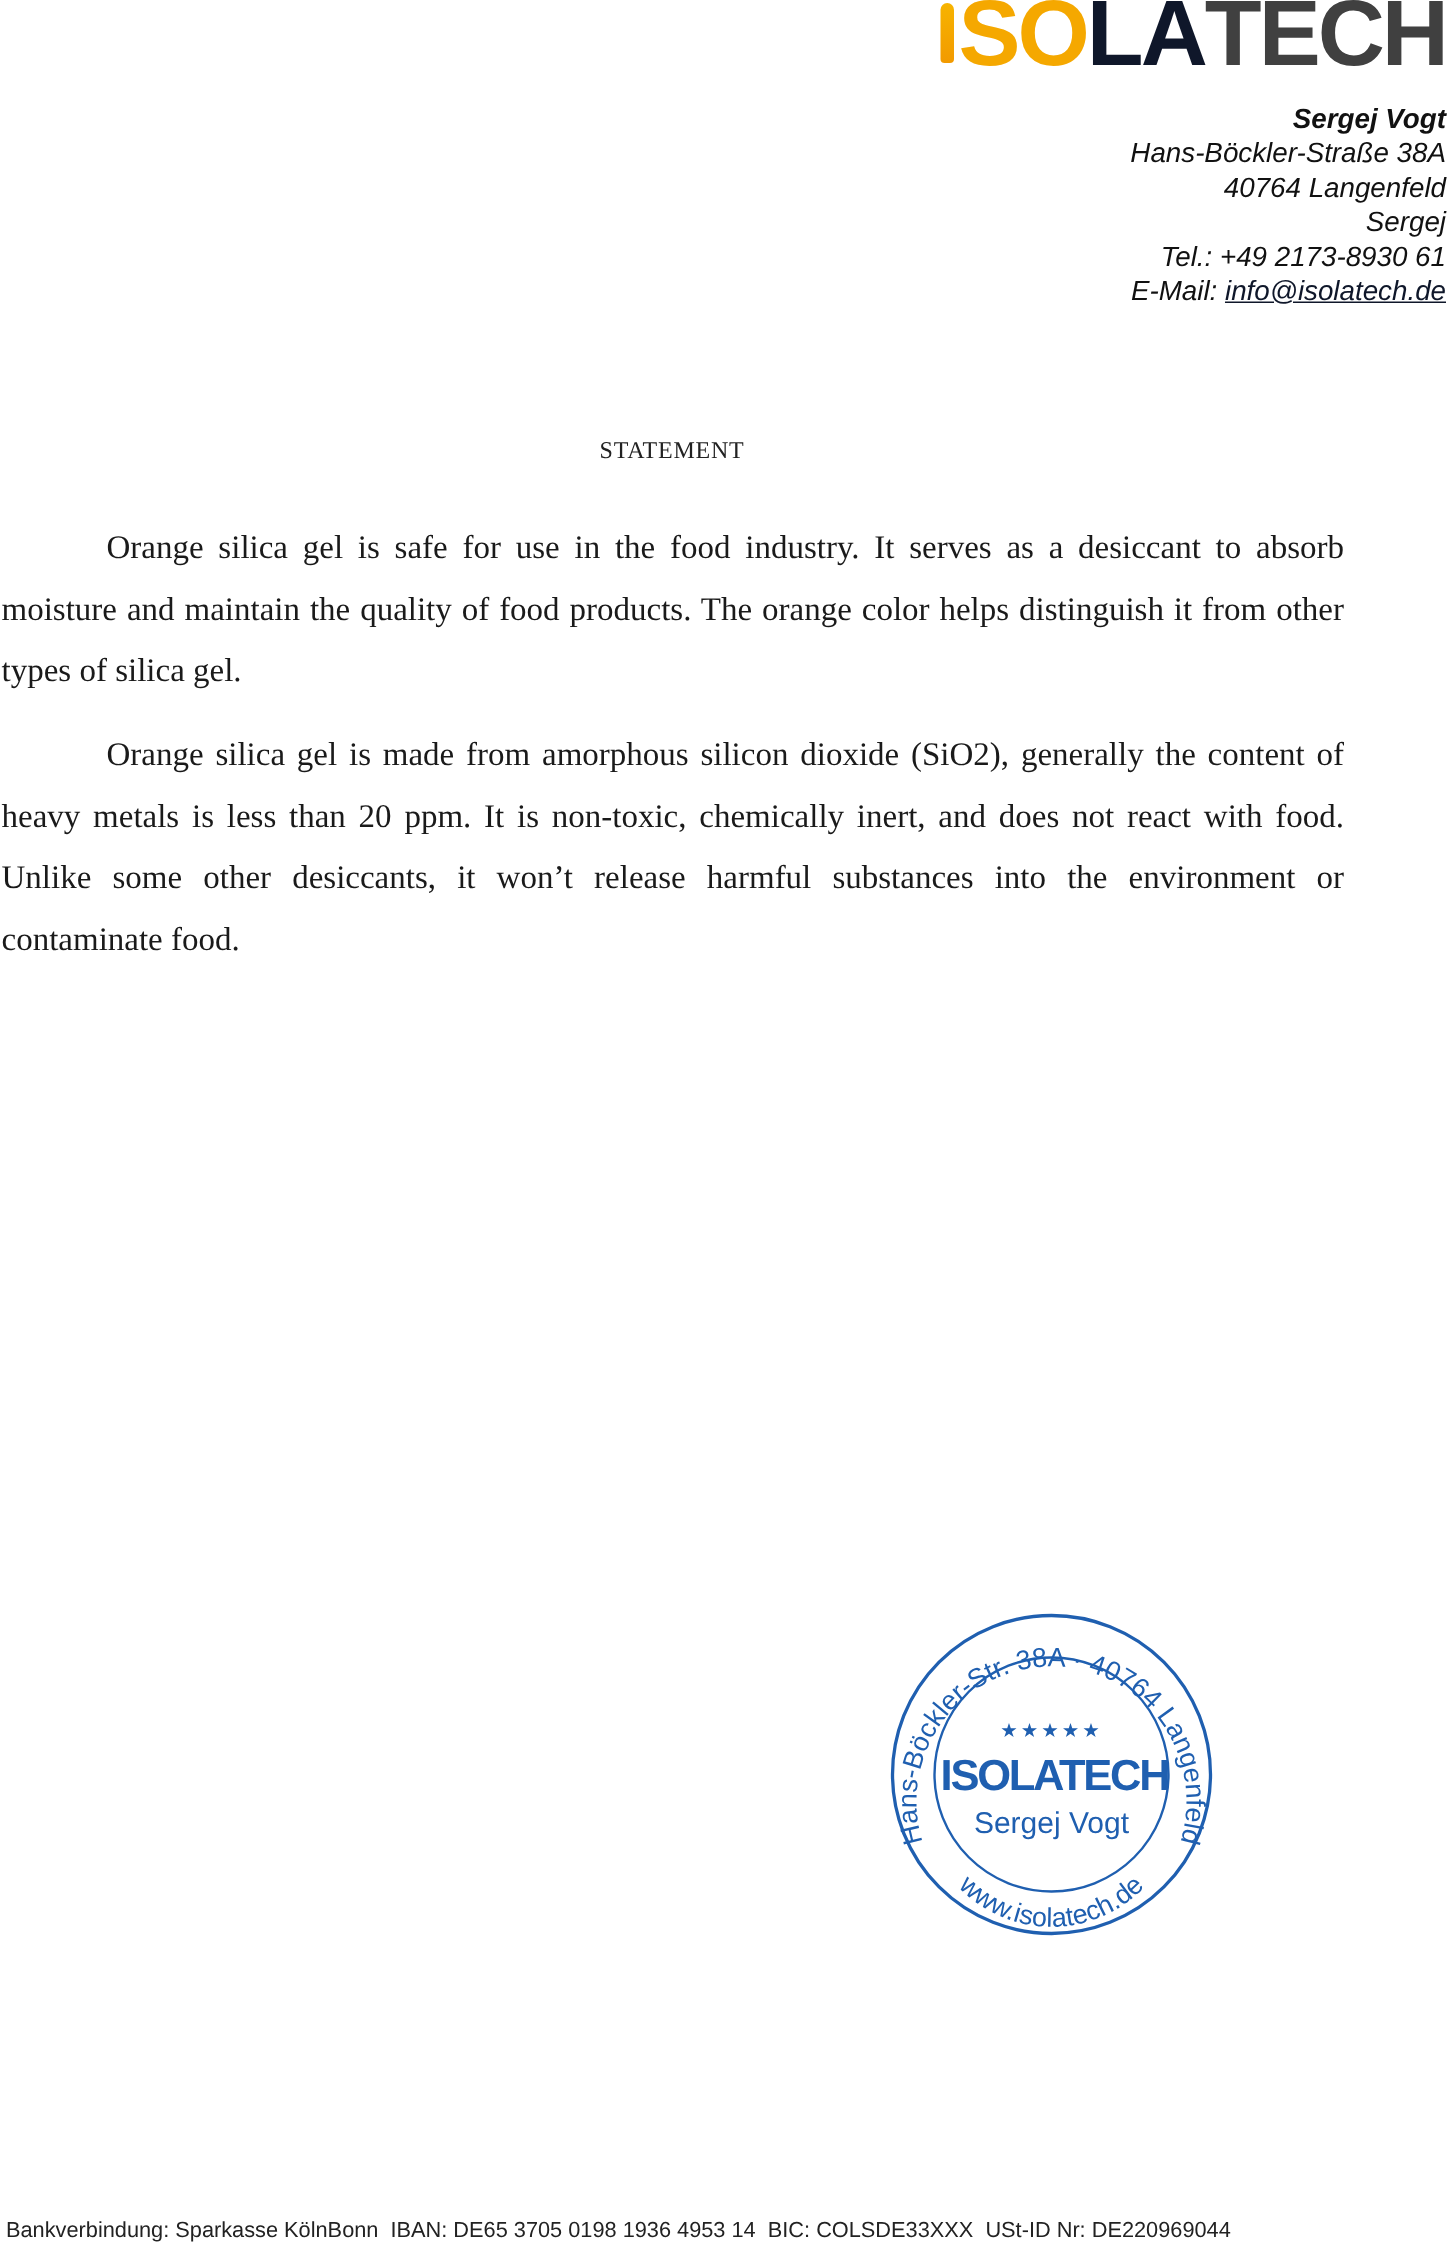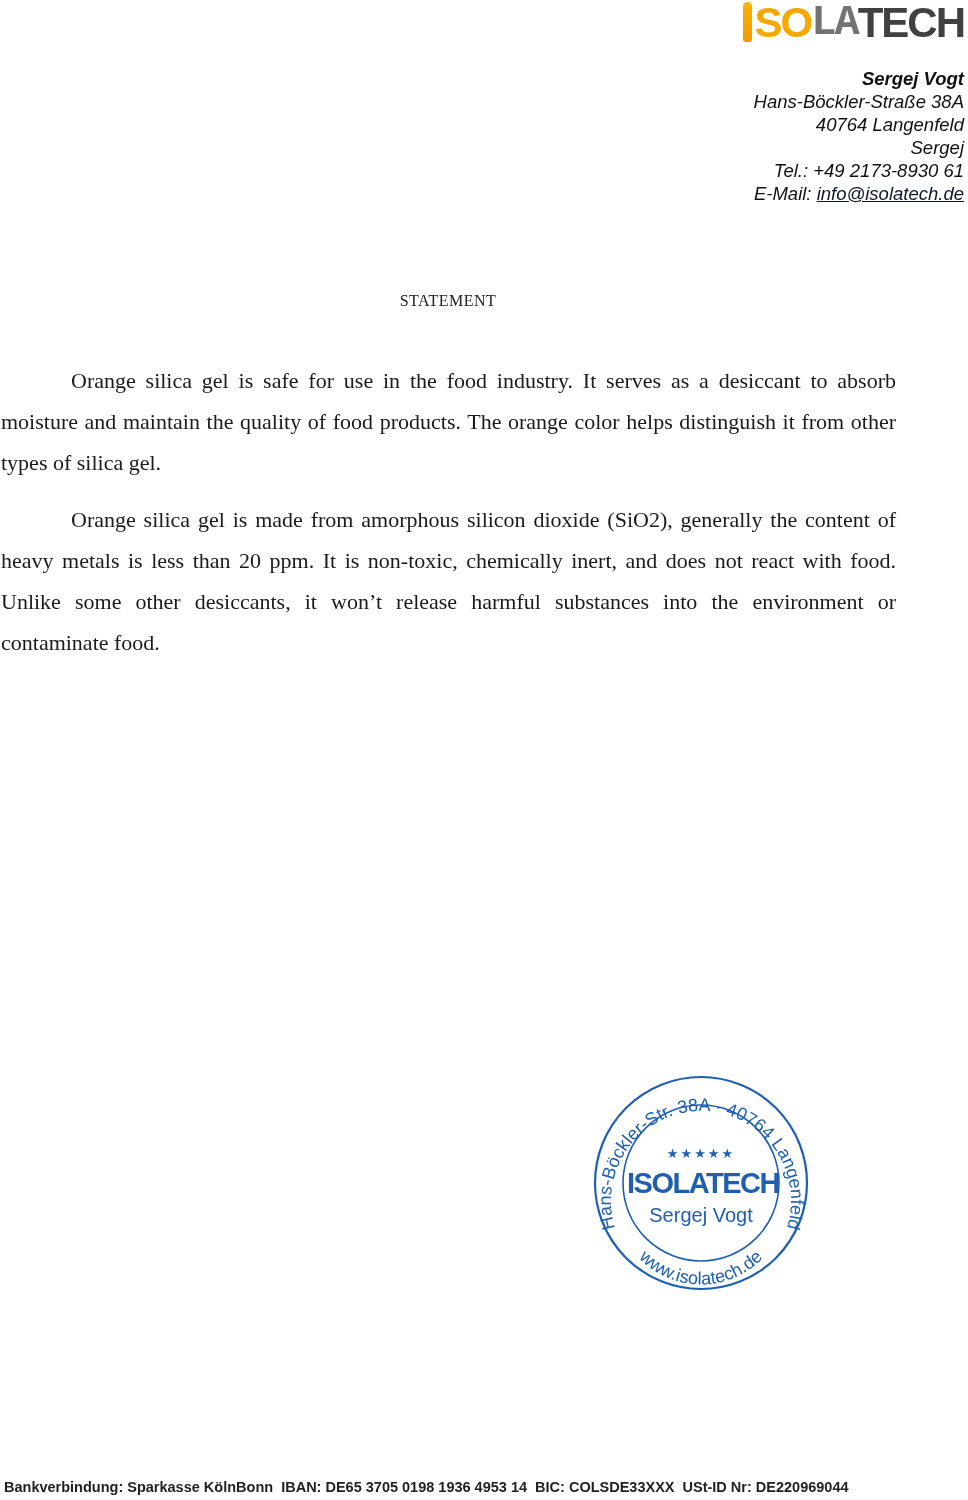--- a/index.html
+++ b/index.html
@@ -4,58 +4,57 @@
   <style>
     html, body { margin: 0; padding: 0; background: #ffffff; }
     body {
       width: 968px; height: 1500px; position: relative; overflow: hidden;
       color: #111111;
     }
     .logo {
       position: absolute; top: 0; right: 4px; height: 46px;
       display: flex; align-items: center;
       font-family: "Liberation Sans", sans-serif; font-weight: 700;
-      font-size: 42px; letter-spacing: -2px; line-height: 46px;
+      font-size: 62px; letter-spacing: -2px; line-height: 46px;
     }
     .logo .mark {
       display: inline-block; width: 9px; height: 40px; margin-right: 3px;
       background: linear-gradient(#f7b400, #f29a00); border-radius: 5px 5px 3px 3px;
       position: relative; top: -1px;
     }
     .logo .p1 { color: #f5a800; }
-    .logo .p2 { color: #737373; font-family: Liberation Mono, monospace; }
+    .logo .p2 { color: #0f172a; }
     .logo .p3 { color: #404040; }
 
     .address {
       position: absolute; top: 67px; right: 4px; text-align: right;
       font-family: "Liberation Sans", sans-serif; font-style: italic;
       font-size: 18.5px; line-height: 23px; color: #111;
     }
     .address .name { font-weight: 700; }
     .address a { color: #0f172a; text-decoration: underline; }
 
     .title {
       position: absolute; top: 292px; left: 0; width: 896px; text-align: center;
       font-family: "Liberation Serif", serif; font-size: 16px; letter-spacing: 0.5px; color: #222;
     }
     .body-text {
       position: absolute; left: 1px; top: 344px; width: 895px;
       font-family: "Liberation Serif", serif; font-size: 22px; line-height: 41px;
       color: #1a1a1a; text-align: justify;
     }
-    .body-text p { margin: 16px 0 15px 0; text-indent: 70px; }
+    .body-text p { margin: 0 0 15px 0; text-indent: 70px; }
 
     .stamp {
       position: absolute; left: 592px; top: 1074px; width: 218px; height: 218px;
     }
     .footer {
       position: absolute; left: 4px; top: 1479px;
       font-family: "Liberation Sans", sans-serif; font-size: 14.5px; color: #222;
       white-space: pre;
-      font-weight: bold;
     }
   </style>
 </head>
 <body>
 
 <div class="logo">
   <span class="mark"></span>
   <span class="p1">SO</span>
   <span class="p2">LA</span>
   <span class="p3">TECH</span>

